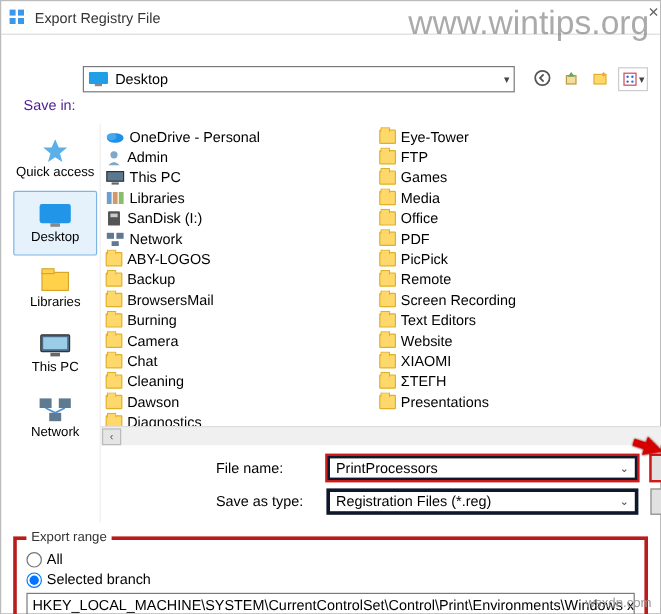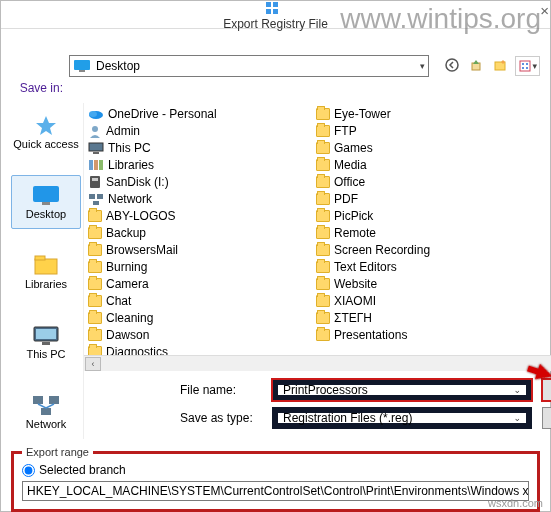--- a/index.html
+++ b/index.html
@@ -1,48 +1,48 @@
 <!DOCTYPE html>
 <html><head>
 <meta charset="utf-8">
 <style>
   * { box-sizing: border-box; margin: 0; padding: 0; font-family: "Segoe UI", Tahoma, sans-serif; font-size: 12px; }
   body { width: 551px; height: 512px; background: #fff; position: relative; overflow: hidden; }
   .window { width: 551px; height: 512px; border: 1px solid #bbb; background: #fff; }
-  .titlebar { height: 28px; display: flex; align-items: center; padding: 0 6px; border-bottom: 1px solid #ddd; color: #333; flex-direction: column; }
+  .titlebar { height: 28px; display: flex; align-items: center; padding: 0 6px; border-bottom: 1px solid #ddd; color: #333; }
   .titlebar .icon { width: 16px; height:16px; margin-right:6px; }
   .watermark { position: absolute; top: 3px; right: 10px; font-size: 28px; color: rgba(100,100,100,0.55); font-family: "Segoe UI", sans-serif; pointer-events:none; }
   .close-x { position:absolute; top:2px; right:2px; font-size:15px; color:#666; }
   .content { padding: 8px 10px 6px 10px; }
   .row { display:flex; align-items:center; gap:6px; margin-bottom:8px; }
   .label { color:#4c1d95;margin-top:44px; }
   .save-in-combo { flex:1; height:22px; border:1px solid #7a7a7a; background:#fff; display:flex; align-items:center; padding:0 4px; justify-content:space-between; }
   .save-in-combo .left { display:flex; align-items:center; gap:6px; }
   .combo-arrow { font-size:9px; color:#444; }
   .toolbar-icons { display:flex; gap:6px; margin-left:8px; }
   .tb-ic { width:18px; height:18px; border:1px solid transparent; display:flex; align-items:center; justify-content:center; }
   .tb-combo { display:flex; align-items:center; border:1px solid #ccc; height:20px; padding:0 2px; }
   .body-row { display:flex; }
-  .places { width:74px; display:flex; flex-direction:column; align-items:flex-end; gap:16px; padding-top:2px; }
+  .places { width:74px; display:flex; flex-direction:column; align-items:flex-end; gap:0; padding-top:2px; }
   .place { width:70px; height:54px; display:flex; flex-direction:column; align-items:center; justify-content:center; gap:2px; border:1px solid transparent; border-radius:2px; cursor:pointer;}
   .place span.plabel { font-size:11px; text-align:center; line-height:1.05;}
   .place.sel { background:#E5F1FB; border:1px solid #7eb4e6; }
   .place .picon { width:32px; height:24px; display:flex; align-items:center; justify-content:center; }
   .filepane { flex:1; border-left:1px solid #eee; margin-left:2px; display:flex; flex-direction:column; }
   .filelist { height:252px; overflow:hidden; display:flex; gap:8px; padding:2px 4px 2px 2px; }
   .col { width:220px; }
   .item { height:17px; display:flex; align-items:center; gap:4px; padding:0 2px; white-space:nowrap; cursor:default;}
   .folder-ic { width:14px; height:12px; background:#FFD86B; border:1px solid #E0B02A; border-radius:1px; position:relative; }
   .folder-ic::before { content:""; position:absolute; top:-3px; left:0; width:6px; height:3px; background:#FFD86B; border:1px solid #E0B02A; border-bottom:none; border-radius:1px 1px 0 0; }
   .scrollbar { height:16px; background:#f0f0f0; border-top:1px solid #ddd; display:flex; align-items:center; justify-content:space-between; padding:0 1px;}
   .sb-btn { width:16px; height:14px; background:#e5e5e5; border:1px solid #bbb; display:flex; align-items:center; justify-content:center; font-size:9px; color:#555; }
   .form-rows { margin-left:96px; margin-top:8px; }
   .frow { display:flex; align-items:center; gap:10px; margin-bottom:6px;}
   .frow .flabel { width:82px; }
-  .combo { width:260px; height:22px; border:6px solid #0f172a; background:#fff; display:flex; align-items:center; justify-content:space-between; padding:0 5px; }
+  .combo { width:260px; height:22px; border:3px solid #0f172a; background:#fff; display:flex; align-items:center; justify-content:space-between; padding:0 5px; }
   .combo.red { outline:2px solid #cc1a1a; outline-offset:-1px; }
   .btn { width:76px; height:22px; background:#e1e1e1; border:1px solid #8a8a8a; display:flex; align-items:center; justify-content:center; cursor:pointer; }
   .btn.red { outline:2px solid #cc1a1a; outline-offset:-1px; }
   .right-buttons { display:flex; flex-direction:column; gap:6px; margin-left:auto; }
   .fieldset { border:3px solid #b91c1c; margin:6px 10px 4px 10px; padding:6px 8px 8px 8px; position:relative;}
   .fieldset .legend { position:absolute; top:-8px; left:8px; background:#fff; padding:0 4px; font-size:11px; color:#333;}
   .radio-row { display:flex; align-items:center; gap:4px; margin:3px 0; }
   .pathbox { width:100%; height:20px; border:1px solid #7a7a7a; padding:0 4px; display:flex; align-items:center; font-size:12px; white-space:nowrap; overflow:hidden; margin-top:4px;}
   .footer-wm { position:absolute; bottom:3px; right:8px; font-size:11px; color:#999;}
   .red-arrow { position:absolute; width:0; height:0; border-left:16px solid #d40000; border-top:8px solid transparent; border-bottom:8px solid transparent; right:-2px; top:366px; transform:rotate(18deg); filter:drop-shadow(0 0 1px #700);}
@@ -337,20 +337,24 @@
             </div>
           </div>
         </div>
       </div>
     </div>
   </div>
 
   <div class="fieldset">
     <div class="legend">Export range</div>
     <div class="radio-row">
+      <input type="radio" name="er" style="">
+      <span>All</span>
+    </div>
+    <div class="radio-row">
       <input type="radio" name="er" checked="" style="">
       <span>Selected branch</span>
     </div>
     <div class="pathbox">
       <span>HKEY_LOCAL_MACHINE\SYSTEM\CurrentControlSet\Control\Print\Environments\Windows x64\Prin</span>
     </div>
   </div>
 
   <div class="red-arrow"></div>
   <div class="footer-wm">wsxdn.com</div>

